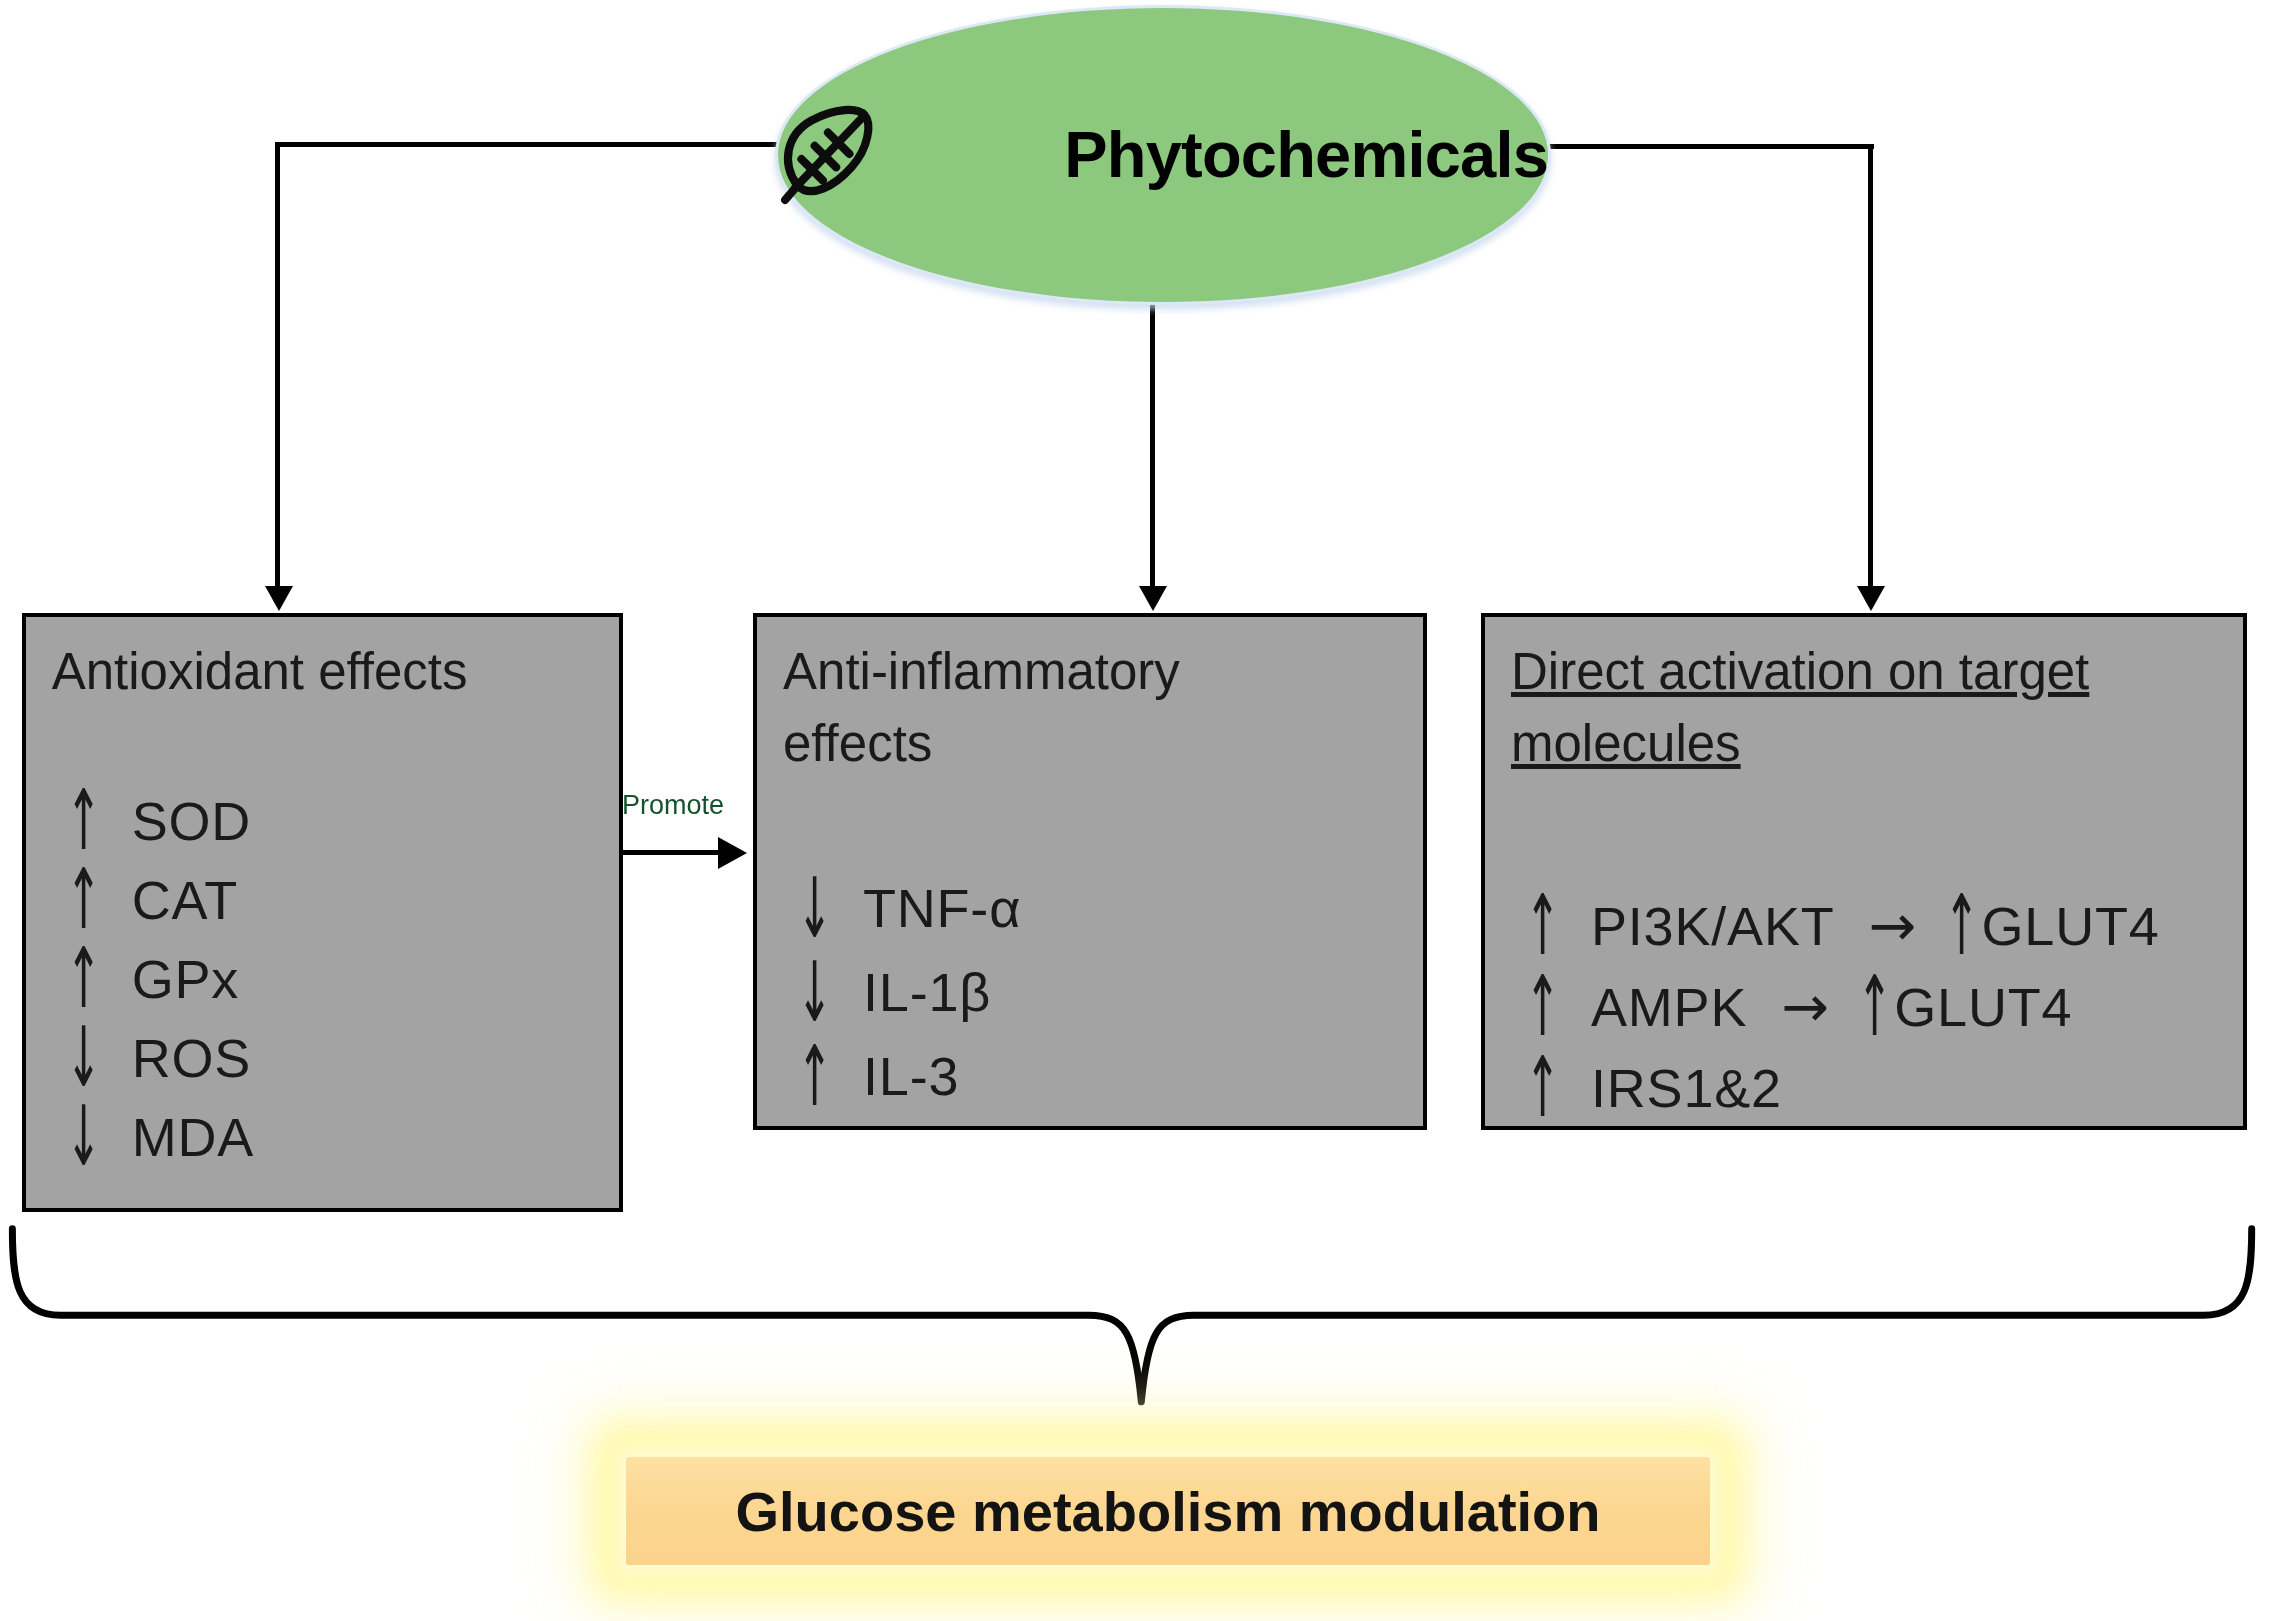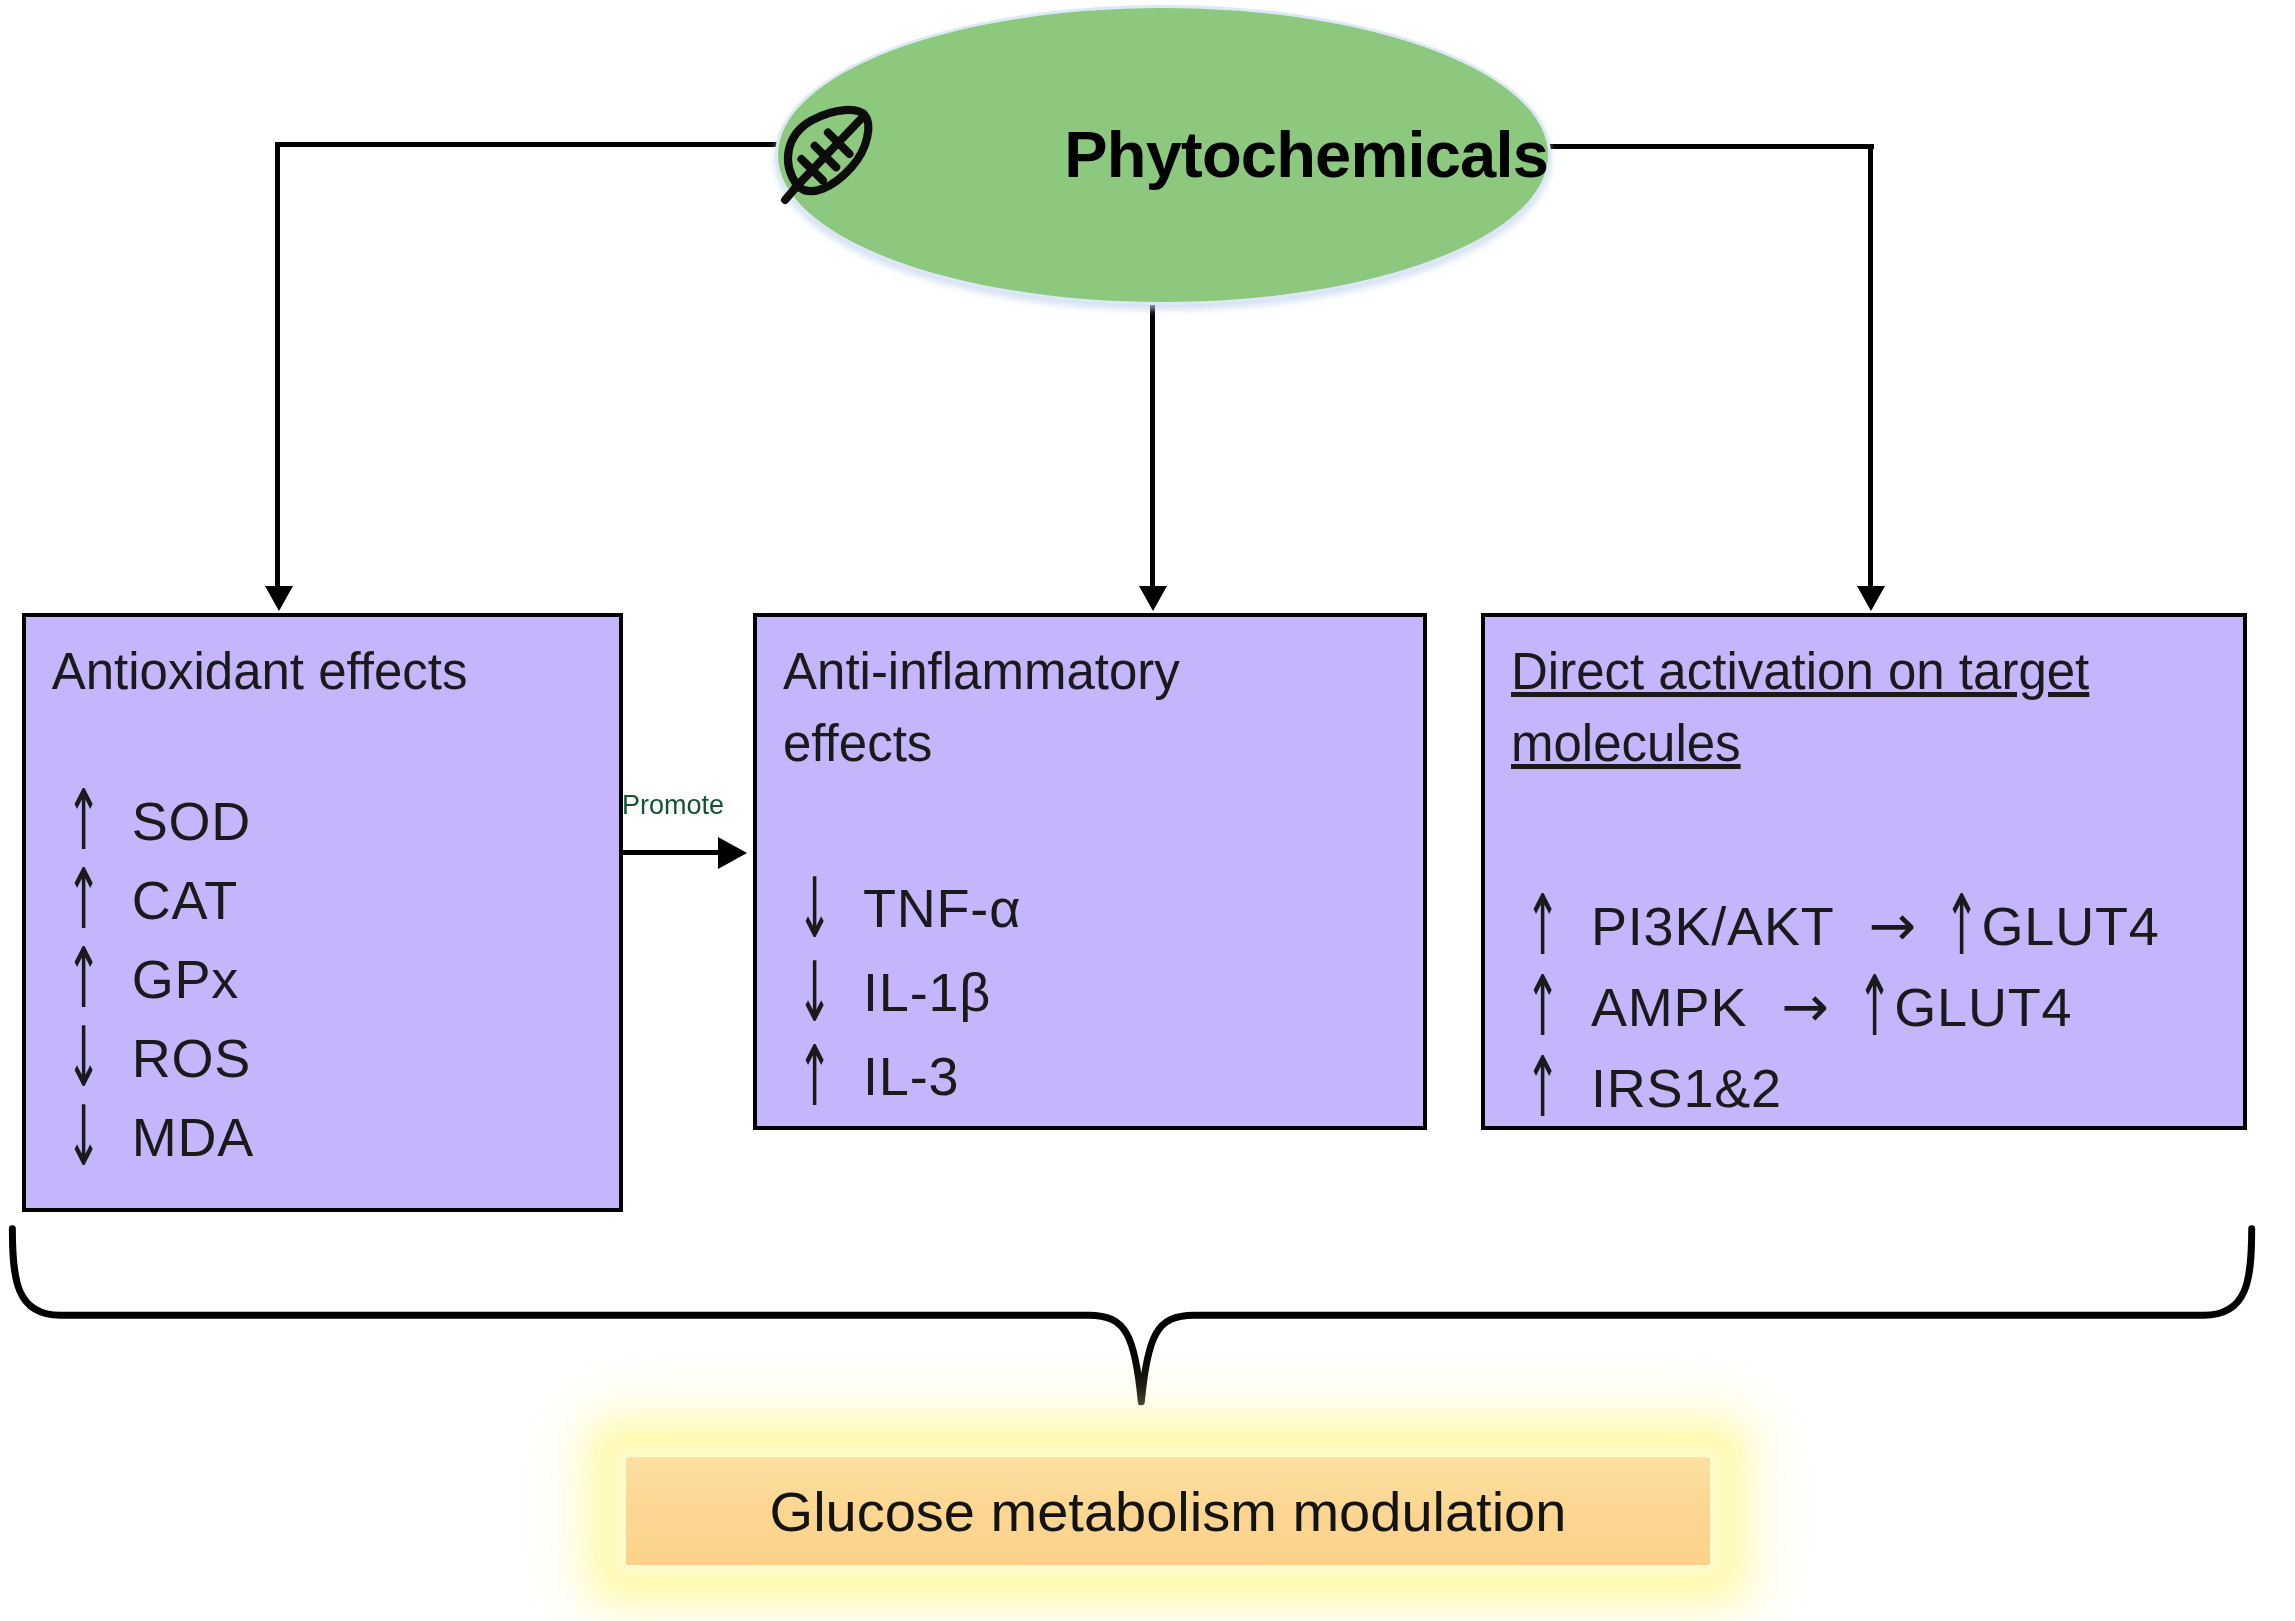--- a/index.html
+++ b/index.html
@@ -35,21 +35,21 @@
     border:3.9px solid var(--source-rim);
     border-radius:50%;
     box-shadow:0 4.6px 7px rgba(195,212,238,.75);
     display:flex;align-items:center;justify-content:space-between;gap:23px;
     box-sizing:border-box;z-index:2;
   }
   .source-label{font-size:65px;font-weight:bold;color:#000;letter-spacing:-0.8px;}
   .leaf-svg{flex:0 0 auto;}
   
   .effect-box{
-    position:absolute;background:#c4b5fd;border:4.6px solid var(--line);
+    position:absolute;background:#a3a3a3;border:4.6px solid var(--line);
     box-sizing:border-box;z-index:1;
   }
   #box-antioxidant{left:21.7px;top:613px;width:601px;height:599px;}
   #box-antiinflammatory{left:753px;top:613px;width:674px;height:517px;}
   #box-direct{left:1481px;top:613px;width:766px;height:517px;}
   .box-title{
     margin:18.6px 15.5px 0 26px;font-size:51px;line-height:1.42;color:var(--text);
   }
   #box-antiinflammatory .box-title{max-width:495px;}
   #box-direct .box-title{max-width:700px;text-decoration:underline;}
@@ -81,21 +81,21 @@
   
   .brace-svg{position:absolute;left:0;top:1207px;}
   
   .outcome-box{
     position:absolute;left:626px;top:1457px;width:1084px;height:108px;
     background:linear-gradient(180deg,#fde0a2 0%,var(--outcome-fill) 45%,#fbd28a 100%);
     border-radius:3.1px;
     box-shadow:0 0 14px 9.3px #fffbd0,0 0 35px 29px var(--outcome-glow),0 0 66px 46px rgba(255,248,170,.55);
     display:flex;align-items:center;justify-content:center;
   }
-  .outcome-label{font-size:56px;font-weight:normal;color:#131313;letter-spacing:0px;}
+  .outcome-label{font-size:56px;font-weight:bold;color:#131313;letter-spacing:0px;}
 </style>
 </head>
 <body>
 
 <div id="canvas">
 
   <div class="line" style="left:275px;top:142px;width:510px;height:5.4px;"></div>
   <div class="line" style="left:275px;top:142px;width:5.4px;height:447px;"></div>
   <div class="arrowhead-down" style="left:265px;top:586px;"></div>
 

